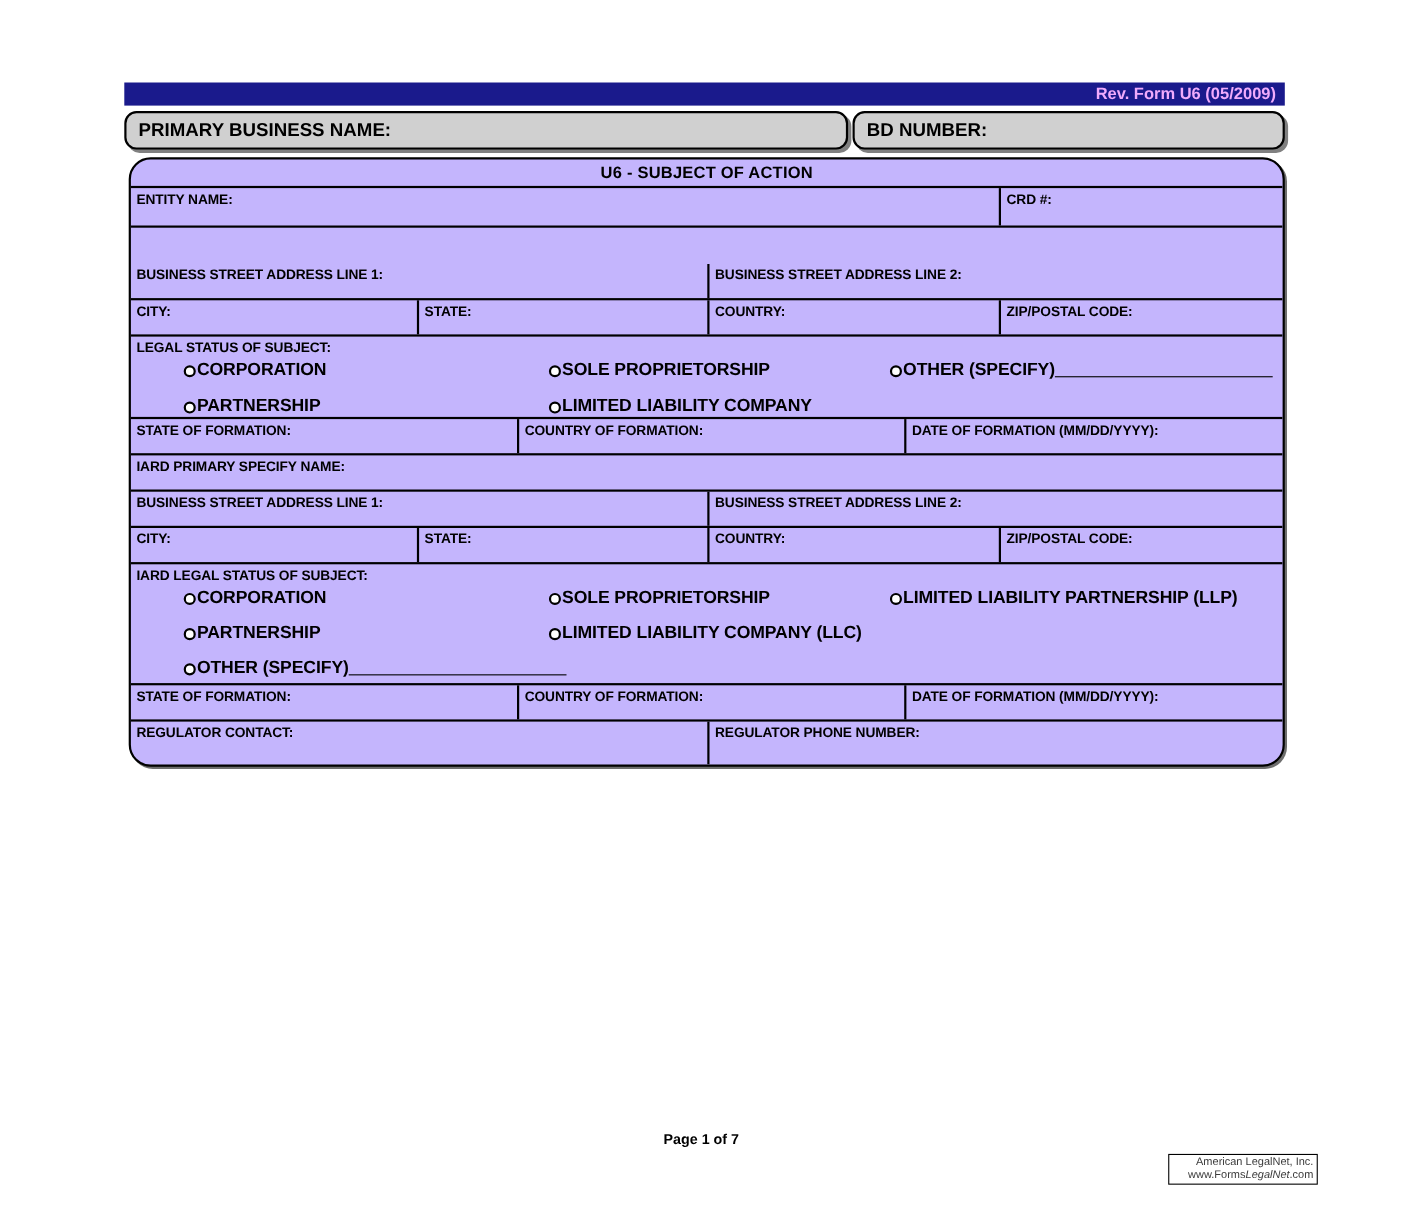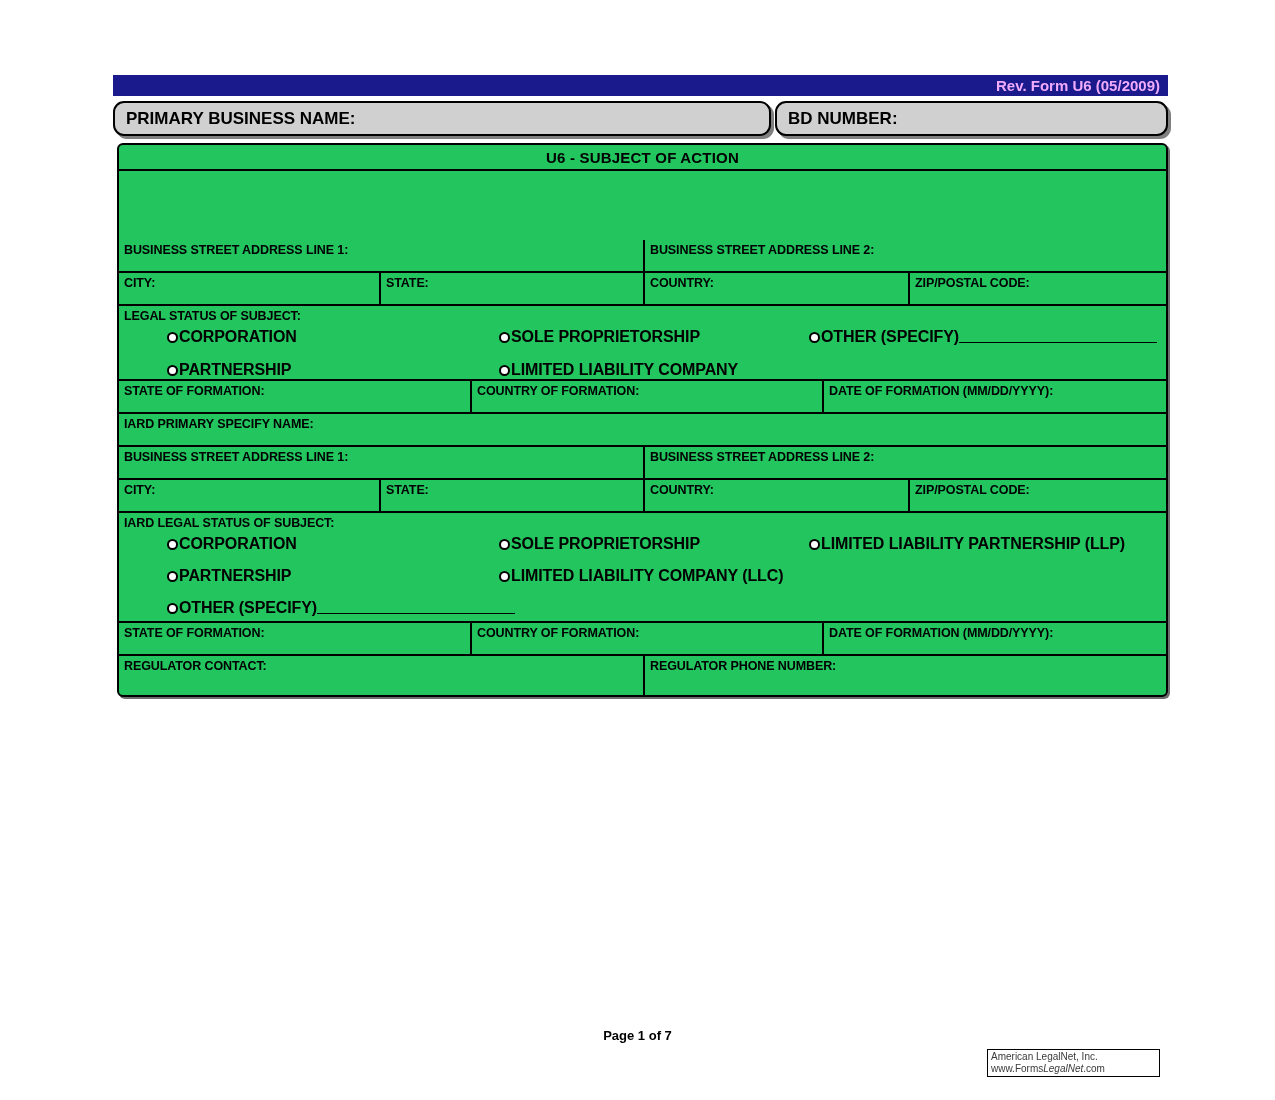--- a/index.html
+++ b/index.html
@@ -71,23 +71,23 @@
   }
 
   
   .formframe {
     position: absolute;
     left: 117px;
     top: 143px;
     width: 1051px;
     height: 554px;
     border: 2px solid #000000;
-    border-radius: 6px;
+    border-radius: 20px;
     box-shadow: 2px 2px 0 0 #6e6e6e;
-    background: #22c55e;
+    background: #c4b5fd;
     overflow: hidden;
   }
 
   
   .row {
     position: absolute;
     left: 0;
     width: 1047px;
     border-bottom: 2px solid #000000;
   }
@@ -160,29 +160,30 @@
     position: absolute;
     left: 0;
     top: 1028px;
     width: 1275px;
     text-align: center;
     font-size: 13px;
     font-weight: bold;
   }
   .legalnet {
     position: absolute;
-    left: 987px;
+    left: 1062px;
     top: 1049px;
-    width: 173px;
+    width: 136px;
     height: 28px;
     border: 1px solid #000000;
     background: #ffffff;
     padding: 1px 3px;
     line-height: 11.5px;
     color: #3a3a3a;
+    text-align: right;
   }
   .legalnet div {
     font-size: 10px;
     white-space: nowrap;
     font-family: "Liberation Sans", sans-serif;
   }
   .legalnet .wf { font-style: italic; }
 </style>
 </head>
 <body>
@@ -199,20 +200,28 @@
   <div class="hdrbox" id="hdr-bdnum">
     <span class="lbl">BD NUMBER:</span>
   </div>
 
   <div class="formframe">
 
     <div class="row" id="sec-title">
       <span class="ttl">U6 - SUBJECT OF ACTION</span>
     </div>
 
+    <div class="row" style="top:26px; height:36px;">
+      <div class="cell first" style="left:0; width:789px;">
+        <span class="flabel">ENTITY NAME:</span>
+      </div>
+      <div class="cell" style="left:789px; width:258px;">
+        <span class="flabel">CRD #:</span>
+      </div>
+    </div>
 
 
     <div class="row" style="top:95px; height:33px;">
       <div class="cell first" style="left:0; width:524px;">
         <span class="flabel">BUSINESS STREET ADDRESS LINE 1:</span>
       </div>
       <div class="cell" style="left:524px; width:523px;">
         <span class="flabel">BUSINESS STREET ADDRESS LINE  2:</span>
       </div>
     </div>

